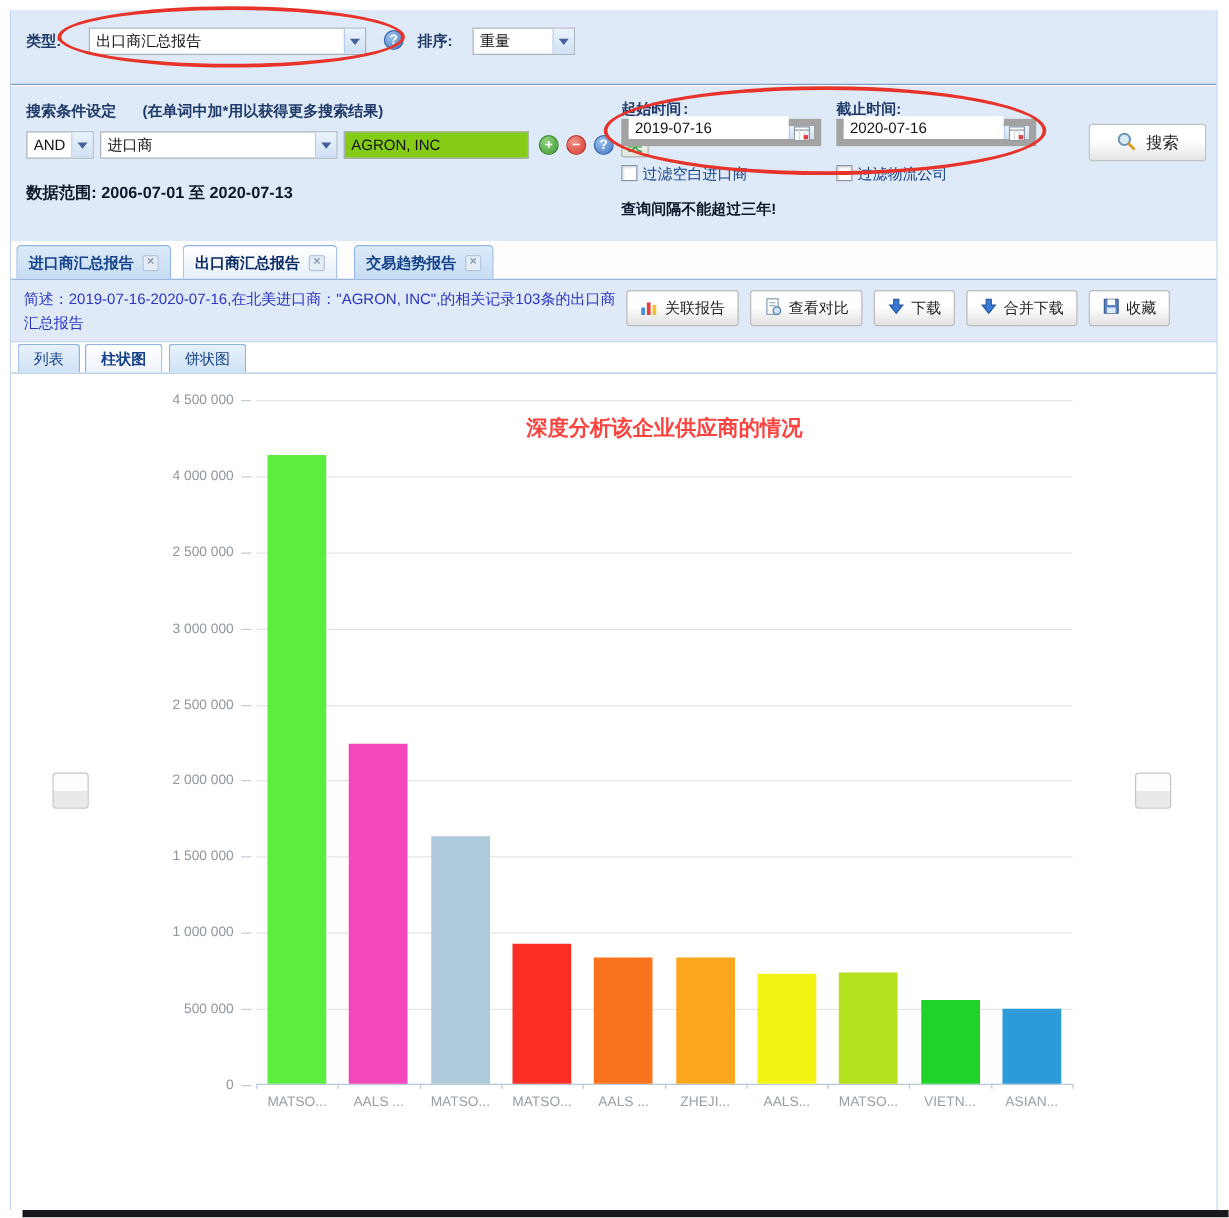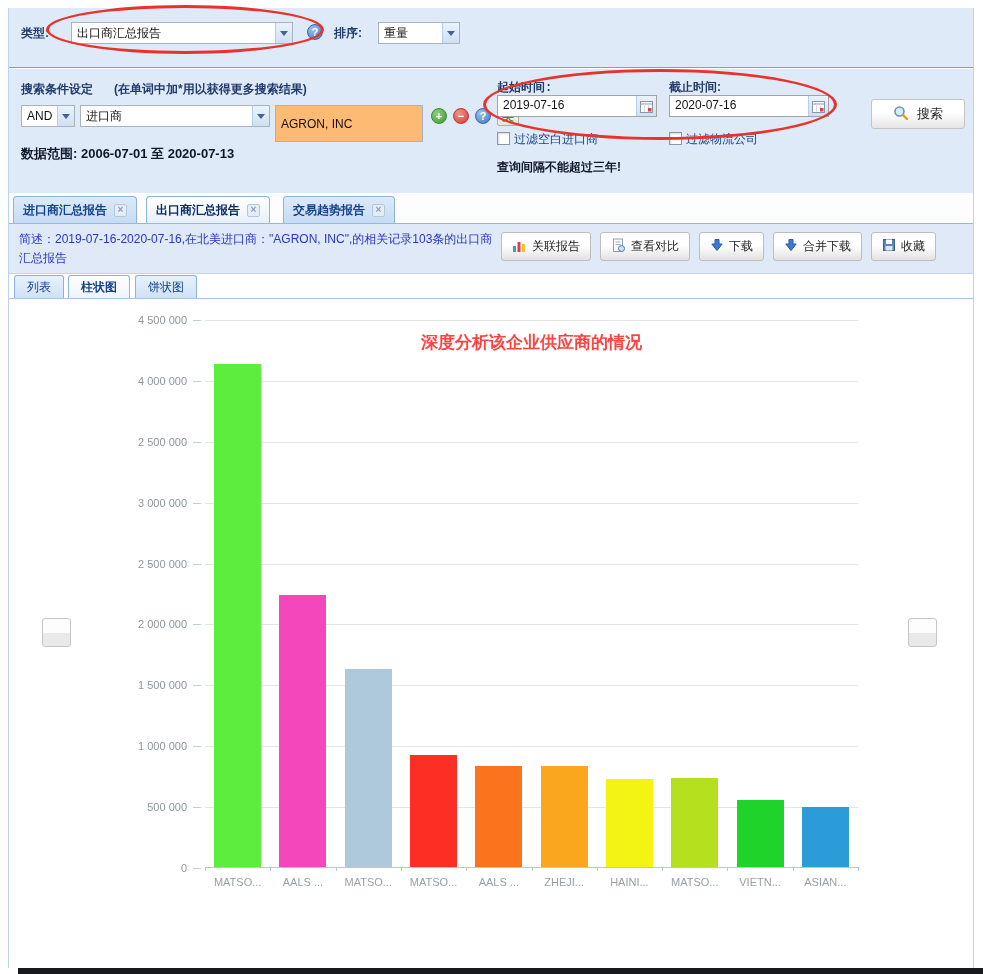--- a/index.html
+++ b/index.html
@@ -28,28 +28,28 @@
   .round-ico { display:inline-flex; width:16px; height:16px; border-radius:50%;
     color:#fff; font-weight:bold; font-size:11px; align-items:center; justify-content:center;
     cursor:pointer; line-height:1; }
   .ico-help   { background:radial-gradient(circle at 35% 30%, #9cc4ee, #3f74c0); border:1px solid #3a68ad; }
   .ico-add    { background:radial-gradient(circle at 35% 30%, #8ed07e, #3f9a33); border:1px solid #3a8c2f; }
   .ico-remove { background:radial-gradient(circle at 35% 30%, #f09288, #d83b30); border:1px solid #bf352b; }
 
   
   .search-panel { position:absolute; left:0; top:61px; width:100%; height:124px; background:#dfeaf8; }
   .hint { color:#203a6a; font-weight:bold; }
-  .textinput { border:1px solid #a9b2bd; height:37px; font-size:12px; padding:0 5px;
-    font-family:"Liberation Sans",sans-serif; background:#fdba74; color:#111; }
+  .textinput { border:1px solid #a9b2bd; height:22px; font-size:12px; padding:0 5px;
+    font-family:"Liberation Sans",sans-serif; background:#84cc16; color:#111; }
   .eng-btn { display:inline-flex; width:22px; height:19px; align-items:center; justify-content:center;
     border:1px solid #aab4a4; border-radius:2px; background:linear-gradient(#ffffff,#e3e6e0);
     color:#2f9a32; font-weight:bold; cursor:pointer; }
   .red-text { color:#0f172a; font-weight:bold; }
-  .datefield { position:absolute; width:160px; height:22px; background:#fff; border:1px solid #a3a3a3;
-    display:flex; align-items:flex-start; }
+  .datefield { position:absolute; width:160px; height:22px; background:#fff; border:6px solid #a3a3a3;
+    display:flex; align-items:flex-end; }
   .datefield input { border:none; flex:1; width:60px; height:18px; padding:0 5px; font-size:12px;
     font-family:"Liberation Sans",sans-serif; color:#111; outline:none; }
   .cal-trigger { width:20px; height:100%; border-left:1px solid #b5cef0;
     background:linear-gradient(#eaf3fd,#cfe0f3); display:flex; align-items:center; justify-content:center; cursor:pointer; }
   .checkbox { display:inline-block; width:13px; height:13px; background:#fff; border:1px solid #8a97a8;
     box-shadow:inset 1px 1px 2px rgba(0,0,0,.15); vertical-align:-2px; margin-right:4px; cursor:pointer; }
   .cb-label { color:#15428b; }
   .search-btn { position:absolute; left:862px; top:30px; width:94px; height:30px;
     border:1px solid #c4c4c4; border-radius:3px; background:linear-gradient(#ffffff 45%,#e4e4e4);
     display:flex; align-items:center; justify-content:center; gap:8px; font-size:13px; color:#222; cursor:pointer; }
@@ -320,21 +320,21 @@
         <div class="xlab" style="left: 64.95px;">AALS ...</div>
         <div class="bar" style="left: 139.75px; width: 47px; height: 198.498px; background: rgb(174, 201, 217);"></div>
         <div class="xlab" style="left: 130.25px;">MATSO...</div>
         <div class="bar" style="left: 205.05px; width: 47px; height: 112.036px; background: rgb(251, 47, 35);"></div>
         <div class="xlab" style="left: 195.55px;">MATSO...</div>
         <div class="bar" style="left: 270.35px; width: 47px; height: 101.076px; background: rgb(251, 116, 29);"></div>
         <div class="xlab" style="left: 260.85px;">AALS ...</div>
         <div class="bar" style="left: 335.65px; width: 47px; height: 101.076px; background: rgb(251, 167, 30);"></div>
         <div class="xlab" style="left: 326.15px;">ZHEJI...</div>
         <div class="bar" style="left: 400.95px; width: 47px; height: 87.68px; background: rgb(244, 244, 20);"></div>
-        <div class="xlab" style="left: 391.45px;">HAINI...</div>
+        <div class="xlab" style="left: 391.45px;">AALS...</div>
         <div class="bar" style="left: 466.25px; width: 47px; height: 88.8978px; background: rgb(181, 224, 30);"></div>
         <div class="xlab" style="left: 456.75px;">MATSO...</div>
         <div class="bar" style="left: 531.55px; width: 47px; height: 66.9778px; background: rgb(31, 211, 43);"></div>
         <div class="xlab" style="left: 522.05px;">VIETN...</div>
         <div class="bar" style="left: 596.85px; width: 47px; height: 59.6711px; background: rgb(43, 156, 216);"></div>
         <div class="xlab" style="left: 587.35px;">ASIAN...</div>
         <div class="btick" style="left: 0px;"></div>
         <div class="btick" style="left: 65.3px;"></div>
         <div class="btick" style="left: 130.6px;"></div>
         <div class="btick" style="left: 195.9px;"></div>

